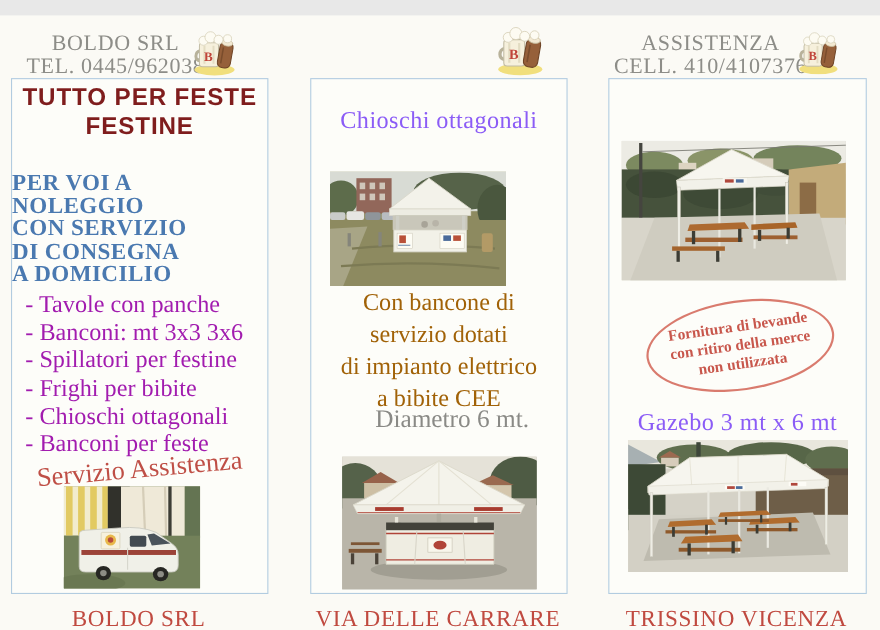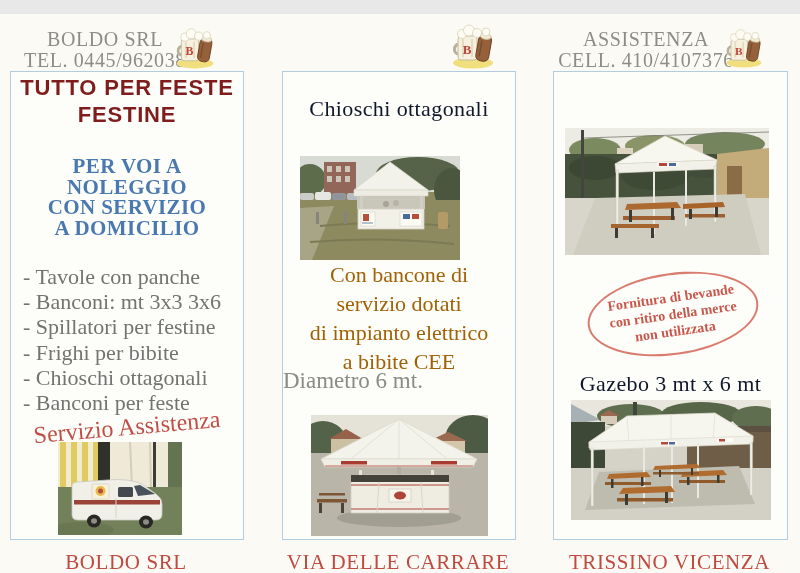--- a/index.html
+++ b/index.html
@@ -16,42 +16,42 @@
   .panel-box {
     position:absolute; top:57px; height:467px;
     border:1px solid #b2cce0; background:#fdfdf9;
   }
   .red-heading {
     position:absolute; left:0; width:100%; top:2px; text-align:center;
     font-family:"Liberation Sans", sans-serif; font-weight:bold;
     color:#7f1d1d; font-size:22px; line-height:27px; letter-spacing:0.8px;
   }
   .blue-heading {
-    position:absolute; left:0; width:100%; top:84px; text-align:center;
+    position:absolute; left:0; width:100%; top:84px; 
     font-weight:bold; color:#4a79b0; font-size:21px; line-height:20.5px;
     letter-spacing:0.4px;
   }
   .svc-list {
     position:absolute; left:12px; top:192px;
-    font-size:22px; line-height:25.2px; color:#737373;
+    font-size:22px; line-height:25.2px; color:#a21caf;
   }
   .svc-note {
     position:absolute; left:0; width:100%; top:342px; text-align:center;
     color:#bf4f46; font-size:24px; transform:rotate(-5deg);
   }
   .panel-title {
     position:absolute; left:0; width:100%; text-align:center;
-    color:#0f172a; font-size:22px; letter-spacing:0.4px;
+    color:#8b5cf6; font-size:22px; letter-spacing:0.4px;
   }
   .center-blue {
     position:absolute; left:0; width:100%; top:188px; text-align:center;
     color:#a16207; font-size:22px; line-height:29px;
   }
   .diam {
-    position:absolute; left:0; width:100%; top:296px; 
+    position:absolute; left:12px; width:100%; top:296px; text-align:center;
     color:#8a8a86; font-size:23px;
   }
   .stamp {
     position:absolute; left:33px; top:201px; width:168px; height:78px;
     border:2.5px solid #d97b6e; border-radius:50%;
     transform:rotate(-8deg);
     display:flex; flex-direction:column; justify-content:center;
     text-align:center; color:#c8574c; font-weight:bold;
     font-size:14px; line-height:17px;
   }
@@ -108,20 +108,21 @@
 
   <div class="panel-box" style="left:10px; width:232px">
     <div class="red-heading">
       <div>TUTTO PER FESTE</div>
       <div>FESTINE</div>
     </div>
     <div class="blue-heading">
       <div>PER VOI A</div>
       <div>NOLEGGIO</div>
       <div>CON SERVIZIO</div>
+      <div>DI CONSEGNA</div>
       <div>A DOMICILIO</div>
     </div>
     <div class="svc-list">
       <div>- Tavole con panche</div>
       <div>- Banconi: mt 3x3 3x6</div>
       <div>- Spillatori per festine</div>
       <div>- Frighi per bibite</div>
       <div>- Chioschi ottagonali</div>
       <div>- Banconi per feste</div>
     </div>

